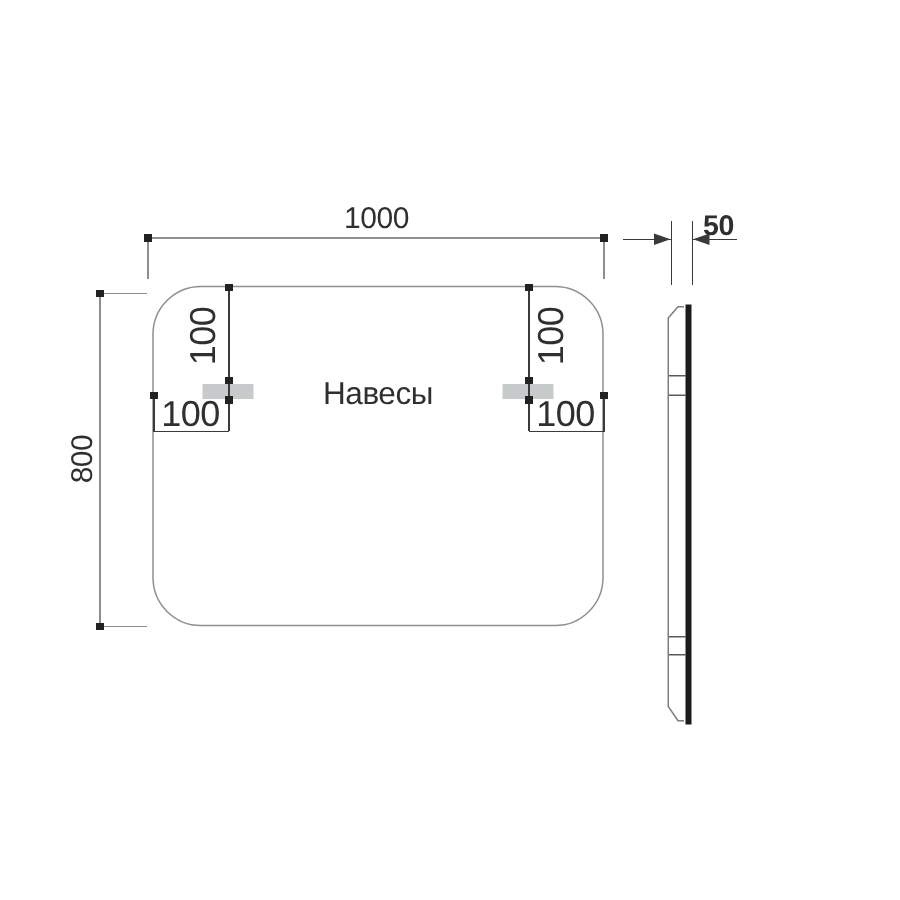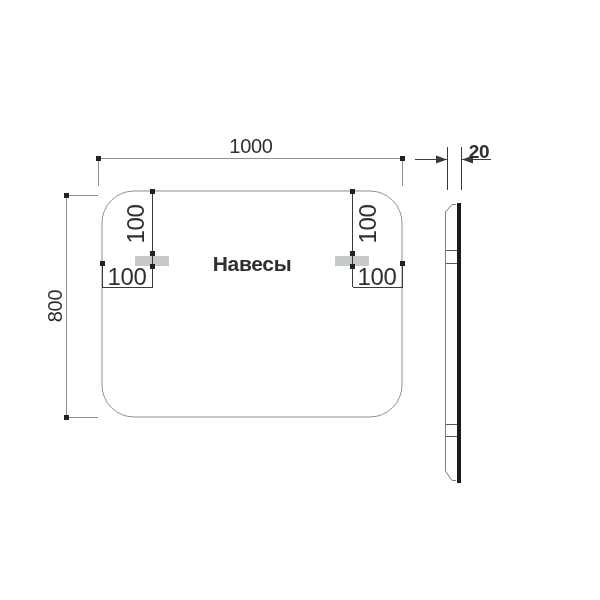--- a/index.html
+++ b/index.html
@@ -93,17 +93,17 @@
   <div class="lbl rot fs-dim-main" style="left:55px; top:306px;">800</div>
 
   <div class="lbl rot fs-dim-offset" style="left:136px; top:224px;">100</div>
 
   <div class="lbl fs-dim-offset" style="left:127px; top:277px;">100</div>
 
   <div class="lbl rot fs-dim-offset" style="left:368px; top:224px;">100</div>
 
   <div class="lbl fs-dim-offset" style="left:377px; top:277px;">100</div>
 
-  <div class="lbl fs-caption" style="left:252px; top:263px;font-weight:bold;">Навесы</div>
+  <div class="lbl fs-caption" style="left:252px; top:263px;">Навесы</div>
 
-  <div class="lbl fs-thickness" style="left:479px; top:151px;">20</div>
+  <div class="lbl fs-thickness" style="left:479px; top:151px;">50</div>
 
 </div>
 
 </body></html>

